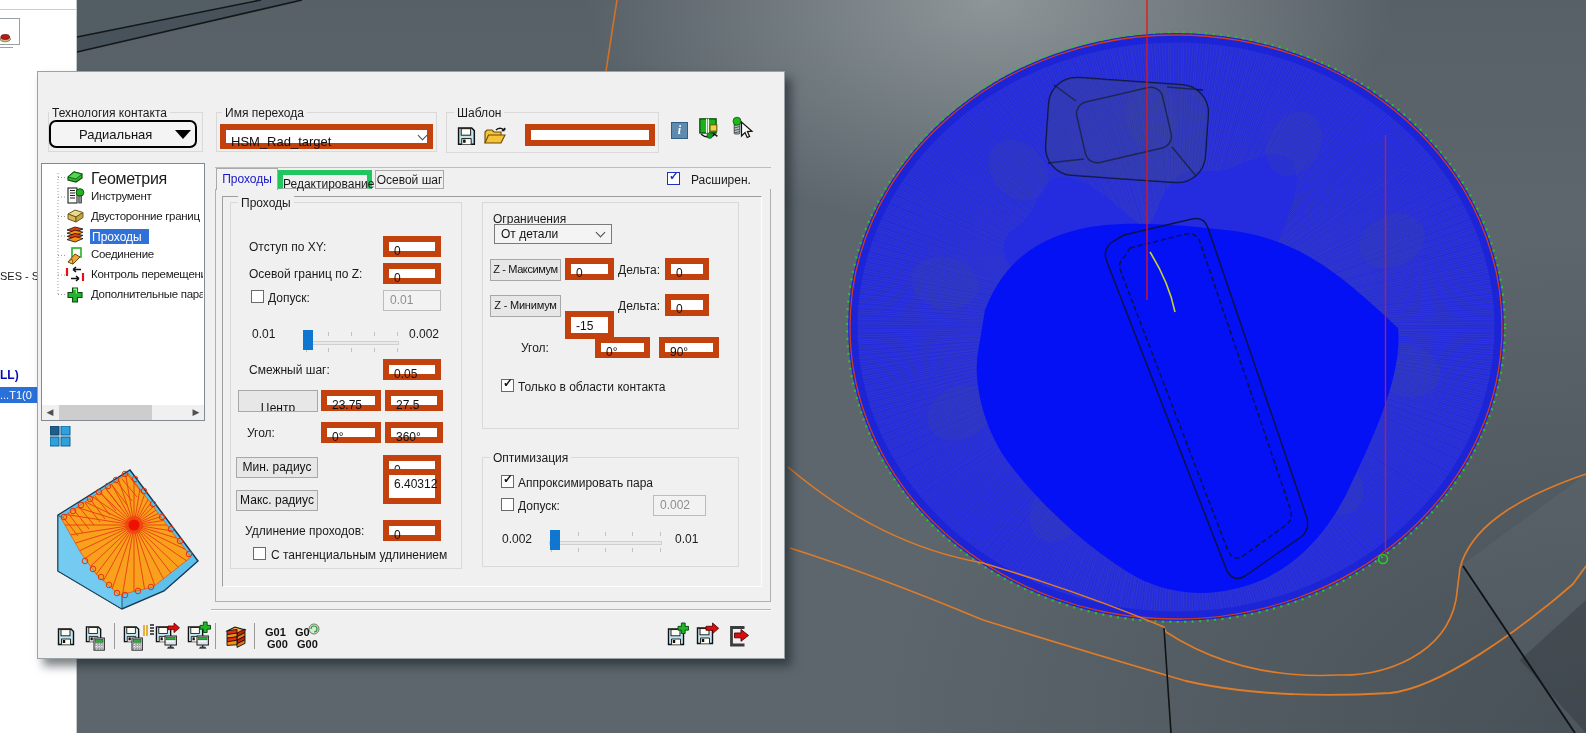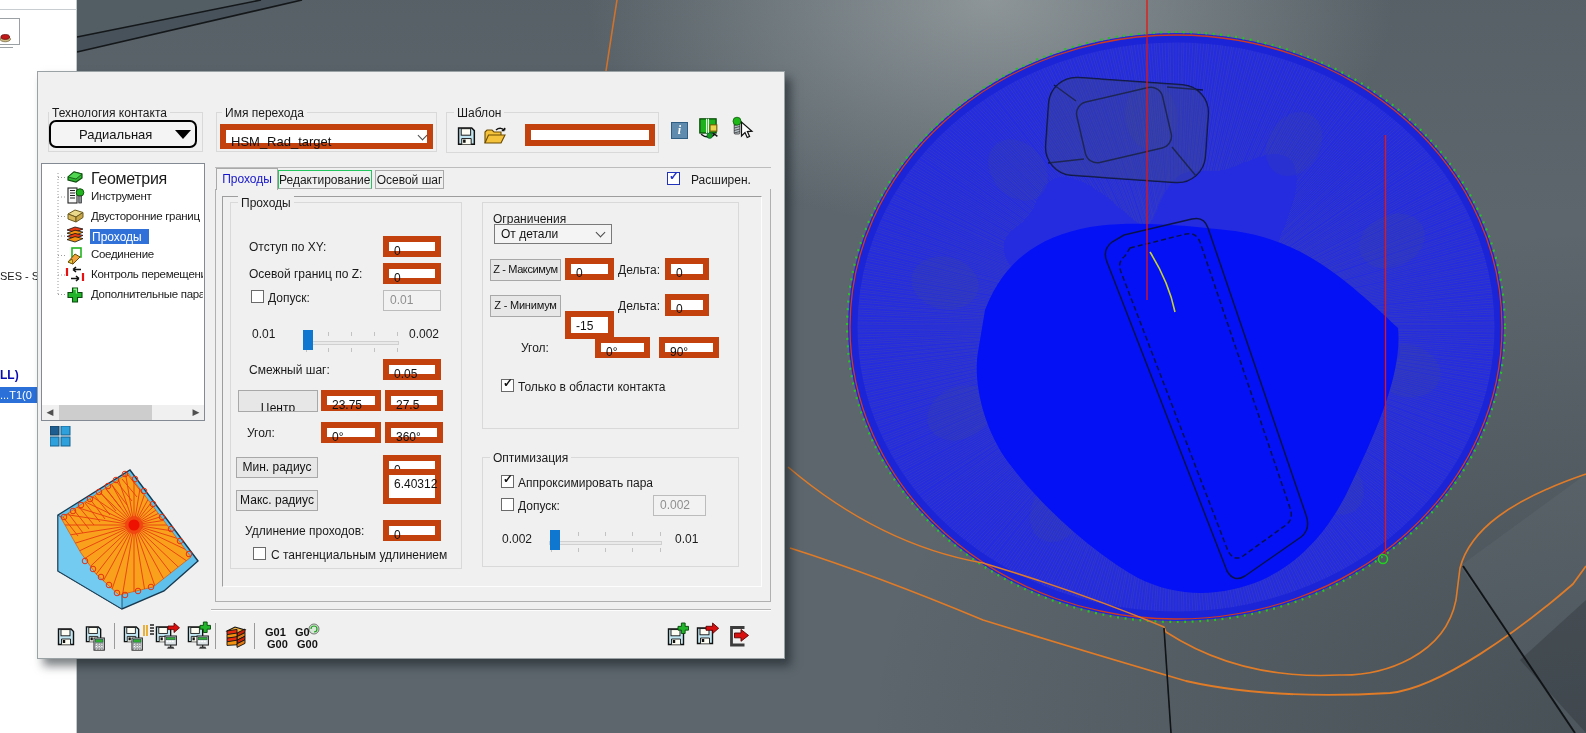--- a/index.html
+++ b/index.html
@@ -844,21 +844,21 @@
     </svg>
 
  <div class="cb" style="left:629px;top:100px;border-color:#2233bb"></div>
     <div class="ck" style="left:630px;top:100px;color:#2233cc">✓</div>
  <div class="lbl" style="left:653px;top:101px">Расширен.</div>
 
  <div style="position:absolute;left:177px;top:95px;width:556px;height:1px;background:#bdbdbd"></div>
  <div style="position:absolute;left:177px;top:117px;width:556px;height:413px;border:1px solid #b0b0b0;border-top:none"></div>
  <div style="position:absolute;left:184px;top:124px;width:540px;height:391px;border:1px solid #9d9d9d;border-right-color:#fdfdfd;border-bottom-color:#fdfdfd"></div>
  <div style="position:absolute;left:178px;top:96px;width:62px;height:22px;background:#f2f2f2;border:1px solid #a9a9a9;border-bottom:none;font-size:12px;color:#1616cc;text-align:center;padding-top:3px">Проходы</div>
- <div style="position:absolute;left:240px;top:98px;width:94px;height:19px;background:#f0f0f0;border:1px solid #22c55e;border-bottom:1px solid #a9a9a9;font-size:12px;color:#1a1a1a;text-align:left;padding-top:2px">Редактирование</div>
+ <div style="position:absolute;left:240px;top:98px;width:94px;height:19px;background:#f0f0f0;border:5px solid #22c55e;border-bottom:1px solid #a9a9a9;font-size:12px;color:#1a1a1a;text-align:left;padding-top:2px">Редактирование</div>
  <div style="position:absolute;left:337px;top:98px;width:69px;height:19px;background:#f0f0f0;border:1px solid #a9a9a9;font-size:12px;color:#1a1a1a;text-align:center;padding-top:2px">Осевой шаг</div>
 
  <div class="gbox" style="left:192px;top:130px;width:232px;height:367px"></div>
  <div class="glab" style="left:200px;top:124px">Проходы</div>
  <div class="lbl" style="left:211px;top:168px">Отступ по XY:</div>
  <div class="inp" style="left:345px;top:164px;width:58px;height:21px">0</div>
  <div class="lbl" style="left:211px;top:195px">Осевой границ по Z:</div>
  <div class="inp" style="left:345px;top:191px;width:58px;height:21px">0</div>
  <div class="cb" style="left:213px;top:218px"></div>
  <div class="lbl" style="left:230px;top:219px">Допуск:</div>

